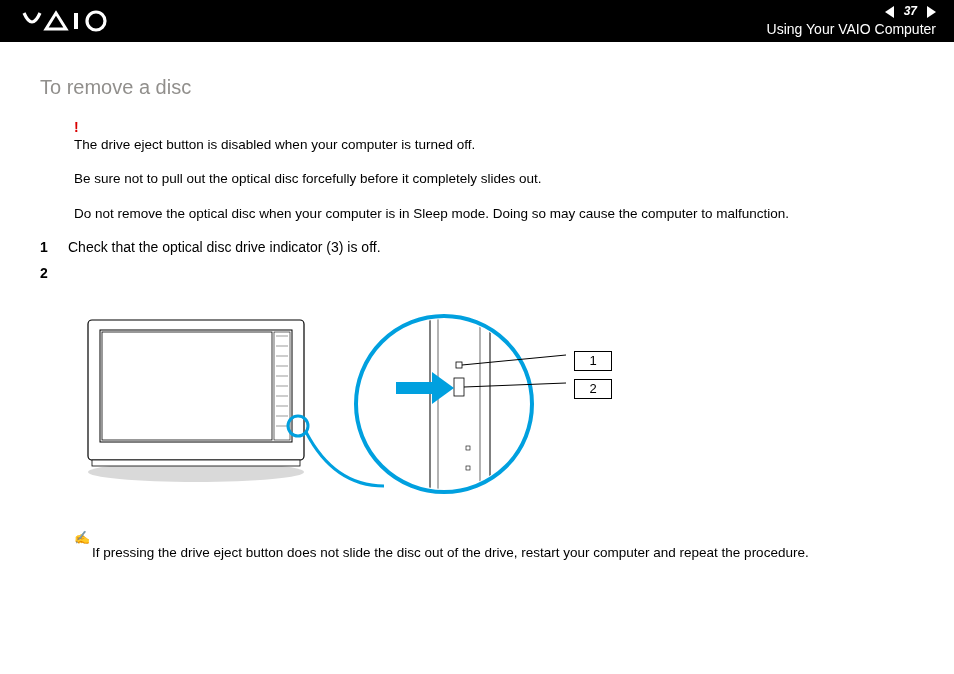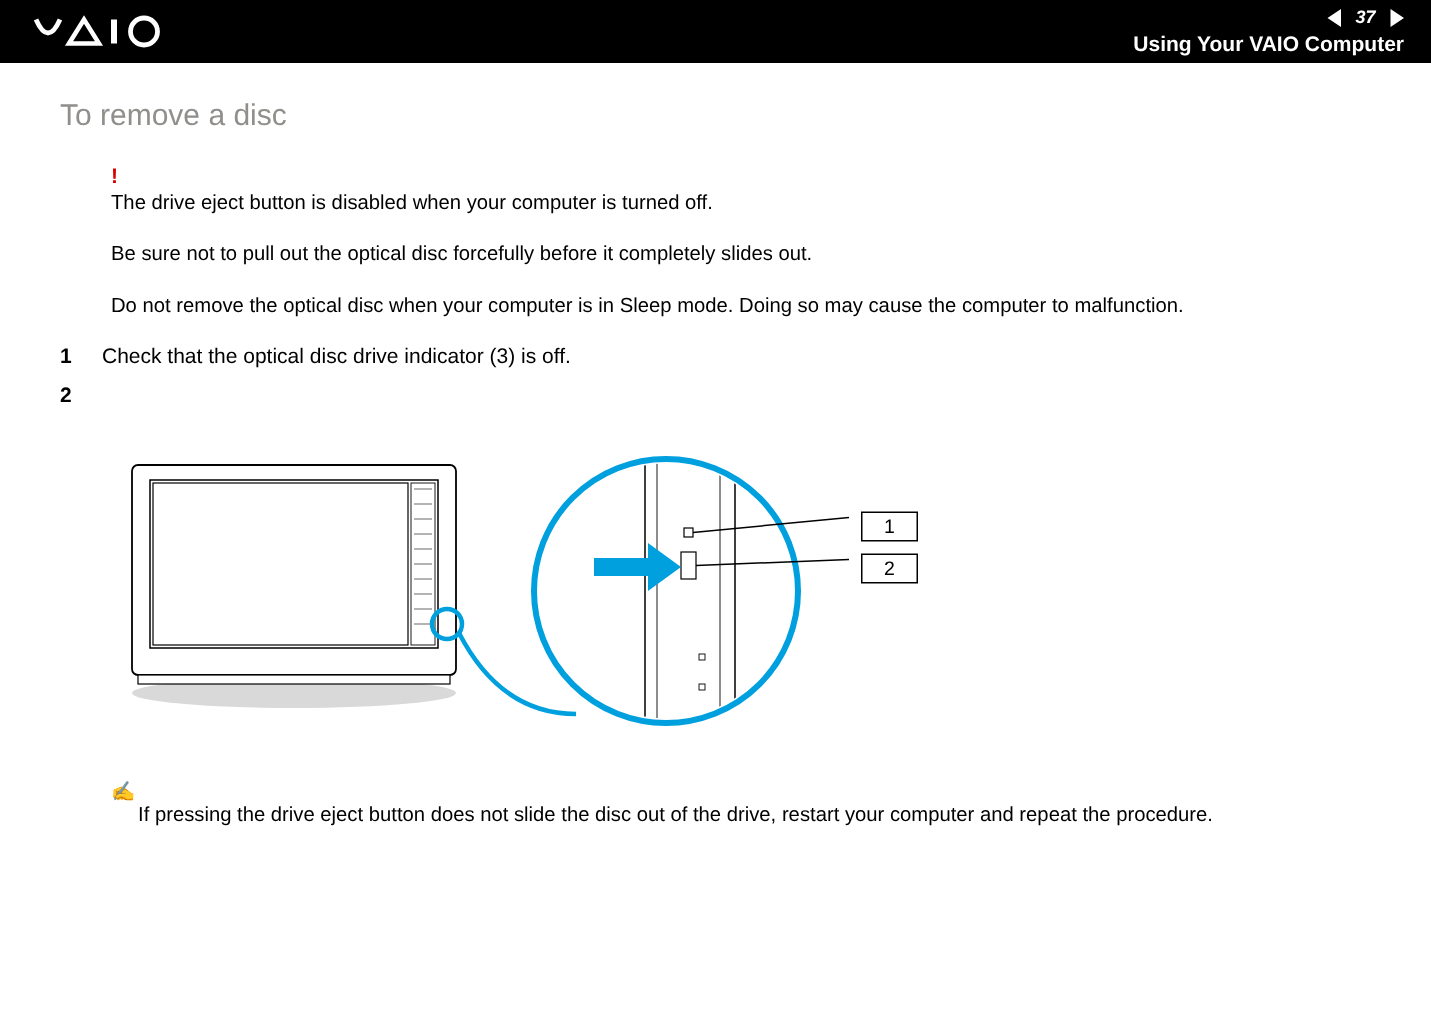--- a/index.html
+++ b/index.html
@@ -3,22 +3,22 @@
 <meta charset="utf-8">
 <style>
   html,body{margin:0;padding:0;width:954px;height:674px;font-family:Arial,Helvetica,sans-serif;background:#fff;color:#000}
   .header{background:#000;height:42px;width:100%;display:flex;align-items:center;justify-content:space-between;padding:0 18px 0 22px;box-sizing:border-box}
   .logo{color:#fff;display:flex;gap:2px;align-items:center}
   .hdr-right{color:#fff;text-align:center;font-size:13px;line-height:1.2}
   .hdr-page{display:flex;gap:10px;align-items:center;justify-content:flex-end;font-style:italic;font-weight:bold;margin-bottom:2px;font-size:12px}
   .nav-arrow{width:0;height:0;display:inline-block}
   .nav-left{border-top:6px solid transparent;border-bottom:6px solid transparent;border-right:9px solid #fff}
   .nav-right{border-top:6px solid transparent;border-bottom:6px solid transparent;border-left:9px solid #fff}
-  .hdr-section{font-weight:bold;font-size:14px}
-  .content{padding:24px 40px 0 40px}
+  .hdr-section{font-weight:normal;font-size:14px}
+  .content{padding:34px 40px 0 40px}
   .h1{font-size:20px;color:#918f8c;font-weight:normal;margin:0 0 18px 0}
   .body-block{margin-left:34px;font-size:13.5px;line-height:1.55}
   .important{color:#d90000;font-weight:bold;font-size:14px;margin-bottom:-4px}
   .steps{margin:14px 0 0 0;padding:0;list-style:none;font-size:14px}
   .steps li{display:flex;gap:16px;margin-bottom:6px;line-height:1.4}
   .step-num{font-weight:bold;min-width:12px}
   .figure{margin:22px 0 0 34px;display:flex;align-items:center;gap:0}
   .note-icon{color:#009ad6;font-size:13px;margin:24px 0 -4px 34px}
   .note-text{margin-left:52px;font-size:13.5px;line-height:1.55;margin-top:2px}
   .callout-box{border:1.5px solid #000;width:36px;height:18px;display:flex;align-items:center;justify-content:center;font-size:13px;background:#fff}

